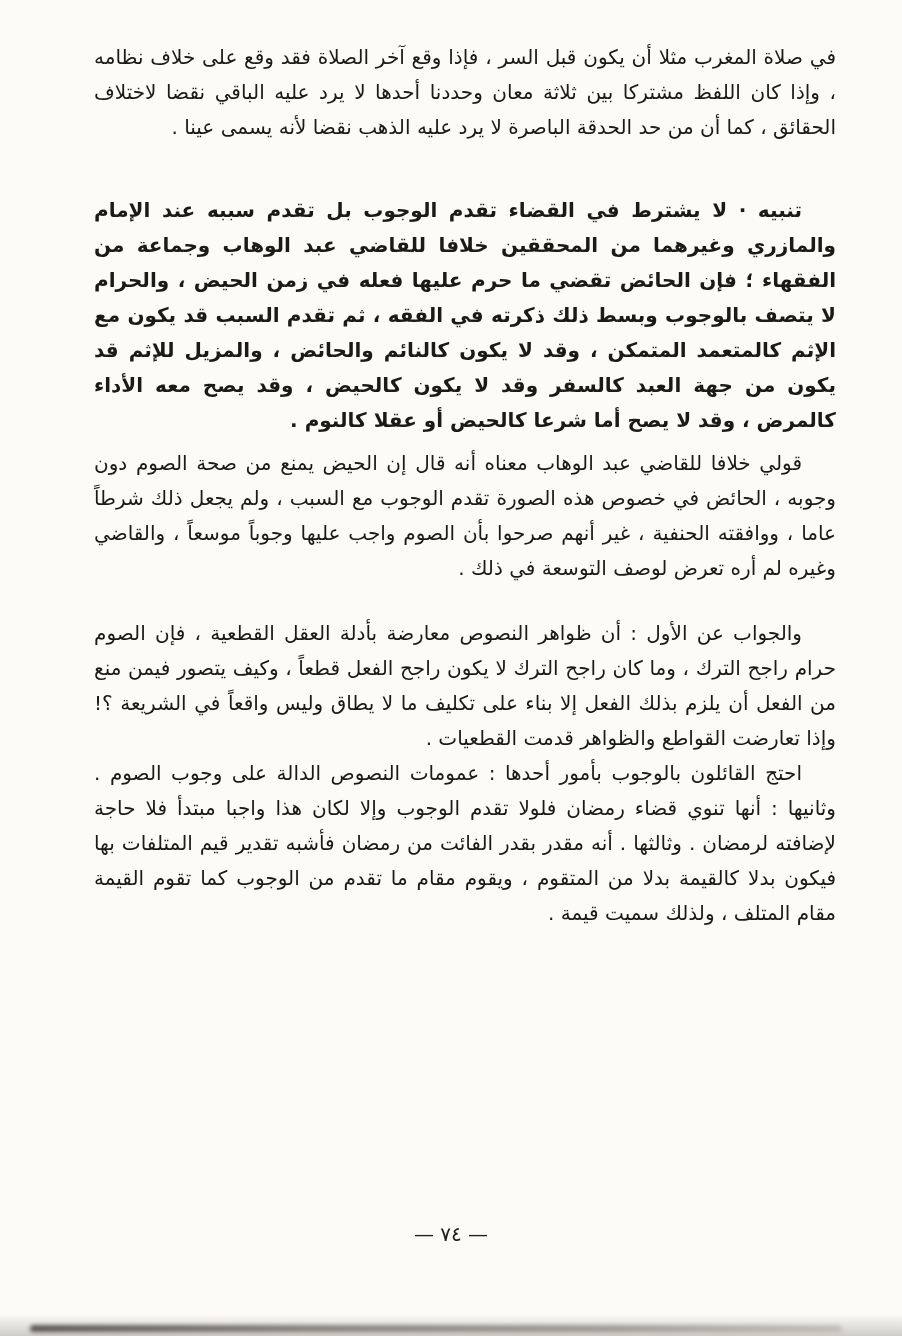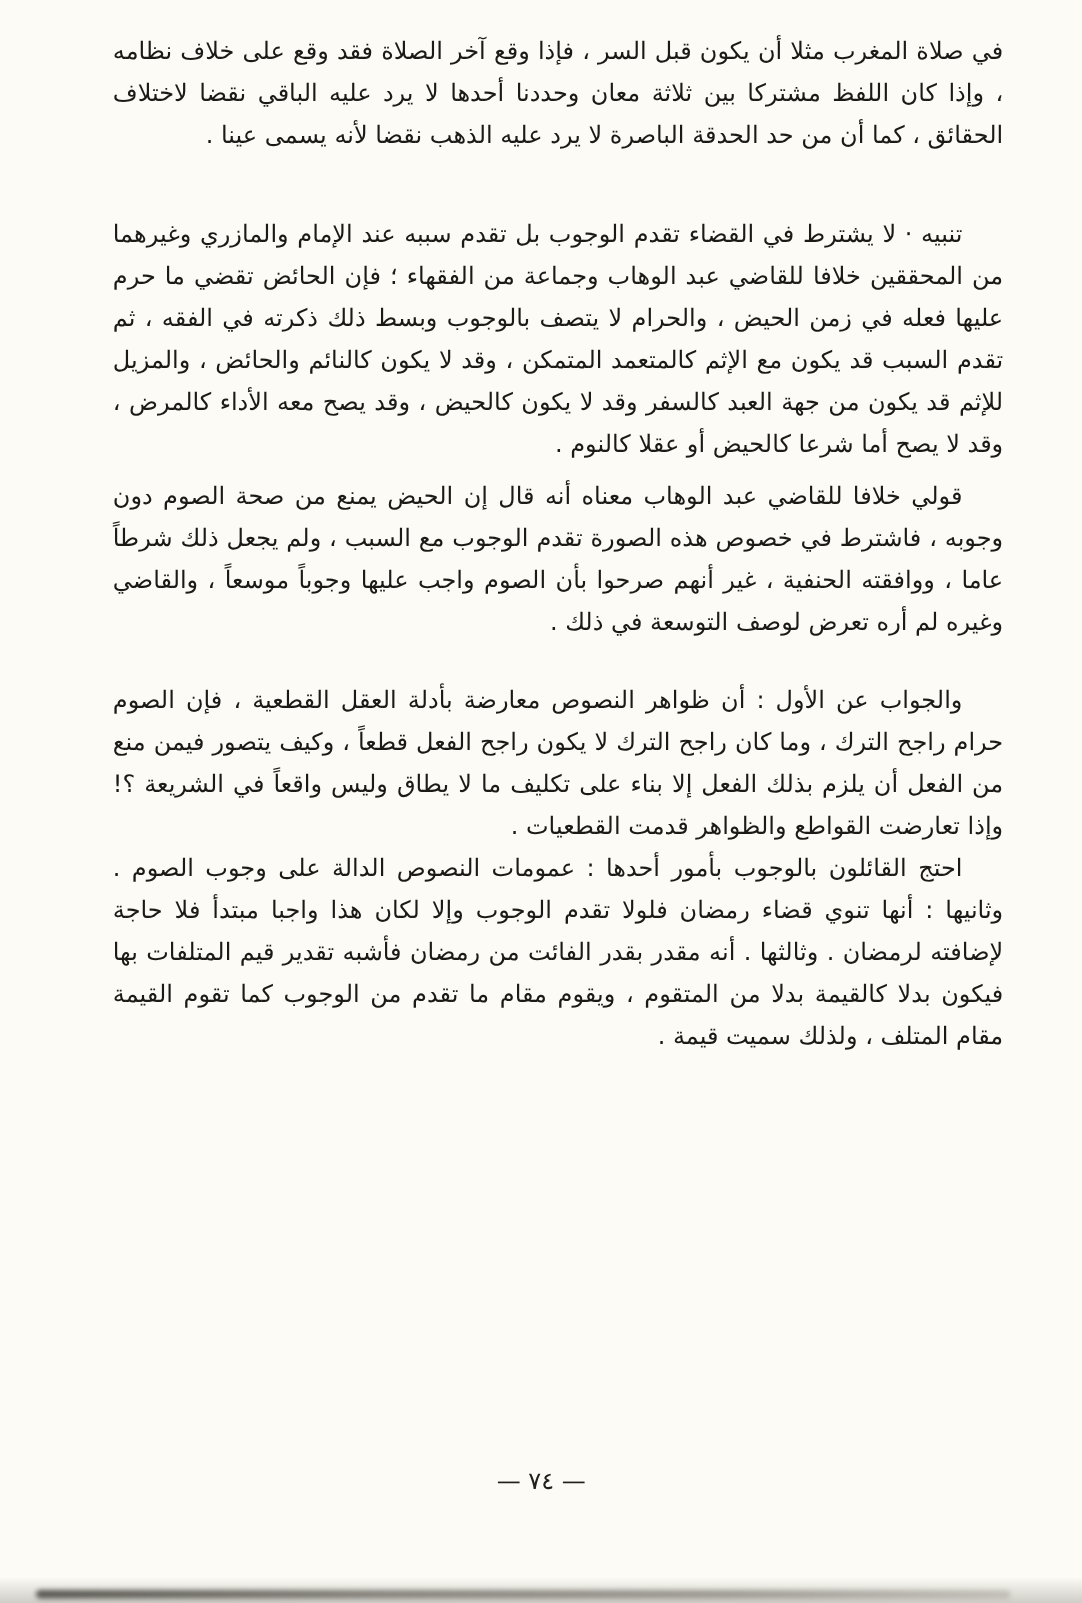--- a/index.html
+++ b/index.html
@@ -12,36 +12,36 @@
     width: 902px;
     height: 1336px;
     background: #fcfbf5;
     overflow: hidden;
     color: #1c1a16;
     font-family: "DejaVu Sans", sans-serif;
     box-sizing: border-box;
   }
   .text-block {
     position: absolute;
-    top: 25px;
+    top: 40px;
     right: 66px;
     width: 742px;
     direction: rtl;
     text-align: justify;
     font-size: 20px;
     line-height: 35px;
   }
   .text-block p {
     margin: 0;
   }
   p.indent {
     text-indent: 34px;
   }
   p.heavy {
-    font-weight: normal;
+    font-weight: bold;
     margin-top: 48px;
   }
   .mb-lg { margin-bottom: 30px !important; }
   .mb-sm { margin-bottom: 8px  !important; }
   .mb-xl { margin-bottom: 36px !important; }
   .page-number {
     position: absolute;
     top: 1222px;
     left: 0;
     width: 100%;
@@ -78,21 +78,21 @@
 </head>
 <body>
 
 <div class="page">
 
   <div class="text-block">
     <p class="mb-lg">في صلاة المغرب مثلا أن يكون قبل السر ، فإذا وقع آخر الصلاة فقد وقع على خلاف نظامه ، وإذا كان اللفظ مشتركا بين ثلاثة معان وحددنا أحدها لا يرد عليه الباقي نقضا لاختلاف الحقائق ، كما أن من حد الحدقة الباصرة لا يرد عليه الذهب نقضا لأنه يسمى عينا .</p>
 
     <p class="indent heavy mb-sm">تنبيه · لا يشترط في القضاء تقدم الوجوب بل تقدم سببه عند الإمام والمازري وغيرهما من المحققين خلافا للقاضي عبد الوهاب وجماعة من الفقهاء ؛ فإن الحائض تقضي ما حرم عليها فعله في زمن الحيض ، والحرام لا يتصف بالوجوب وبسط ذلك ذكرته في الفقه ، ثم تقدم السبب قد يكون مع الإثم كالمتعمد المتمكن ، وقد لا يكون كالنائم والحائض ، والمزيل للإثم قد يكون من جهة العبد كالسفر وقد لا يكون كالحيض ، وقد يصح معه الأداء كالمرض ، وقد لا يصح أما شرعا كالحيض أو عقلا كالنوم .</p>
 
-    <p class="indent mb-lg">قولي خلافا للقاضي عبد الوهاب معناه أنه قال إن الحيض يمنع من صحة الصوم دون وجوبه ، فاشترط في خصوص هذه الصورة تقدم الوجوب مع السبب ، ولم يجعل ذلك شرطاً عاما ، ووافقته الحنفية ، غير أنهم صرحوا بأن الصوم واجب عليها وجوباً موسعاً ، والقاضي وغيره لم أره تعرض لوصف التوسعة في ذلك .</p>
+    <p class="indent mb-lg">قولي خلافا للقاضي عبد الوهاب معناه أنه قال إن الحيض يمنع من صحة الصوم دون وجوبه ، الحائض في خصوص هذه الصورة تقدم الوجوب مع السبب ، ولم يجعل ذلك شرطاً عاما ، ووافقته الحنفية ، غير أنهم صرحوا بأن الصوم واجب عليها وجوباً موسعاً ، والقاضي وغيره لم أره تعرض لوصف التوسعة في ذلك .</p>
 
     <p class="indent">والجواب عن الأول : أن ظواهر النصوص معارضة بأدلة العقل القطعية ، فإن الصوم حرام راجح الترك ، وما كان راجح الترك لا يكون راجح الفعل قطعاً ، وكيف يتصور فيمن منع من الفعل أن يلزم بذلك الفعل إلا بناء على تكليف ما لا يطاق وليس واقعاً في الشريعة ؟! وإذا تعارضت القواطع والظواهر قدمت القطعيات .</p>
 
     <p class="indent mb-xl">احتج القائلون بالوجوب بأمور أحدها : عمومات النصوص الدالة على وجوب الصوم . وثانيها : أنها تنوي قضاء رمضان فلولا تقدم الوجوب وإلا لكان هذا واجبا مبتدأ فلا حاجة لإضافته لرمضان . وثالثها . أنه مقدر بقدر الفائت من رمضان فأشبه تقدير قيم المتلفات بها فيكون بدلا كالقيمة بدلا من المتقوم ، ويقوم مقام ما تقدم من الوجوب كما تقوم القيمة مقام المتلف ، ولذلك سميت قيمة .</p>
   </div>
 
   <div class="page-number">— ٧٤ —</div>
 
   <div class="bottom-artifact"></div>
   <div class="edge-shade"></div>

